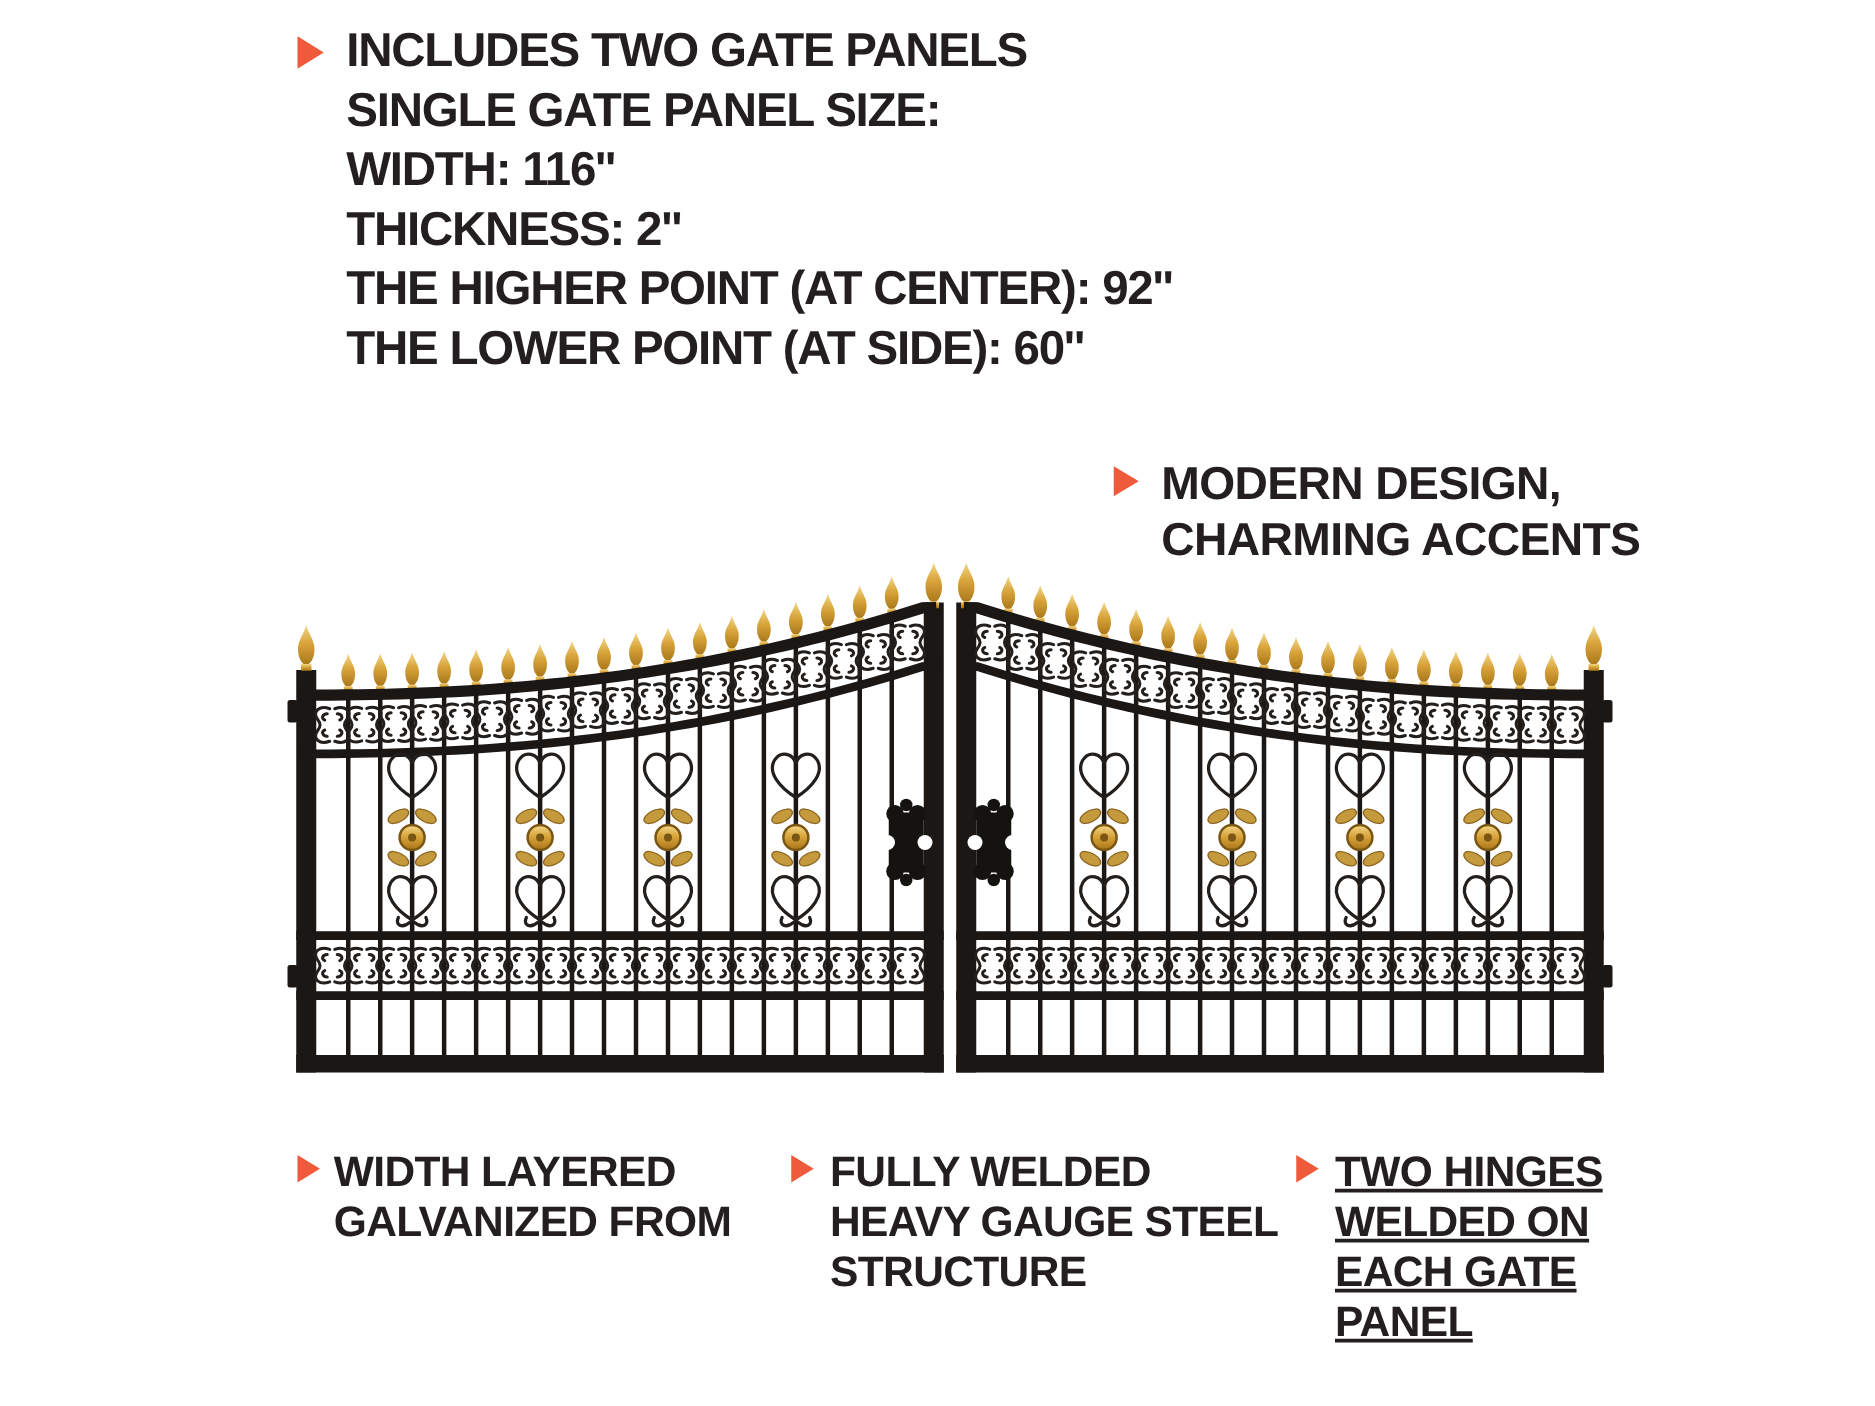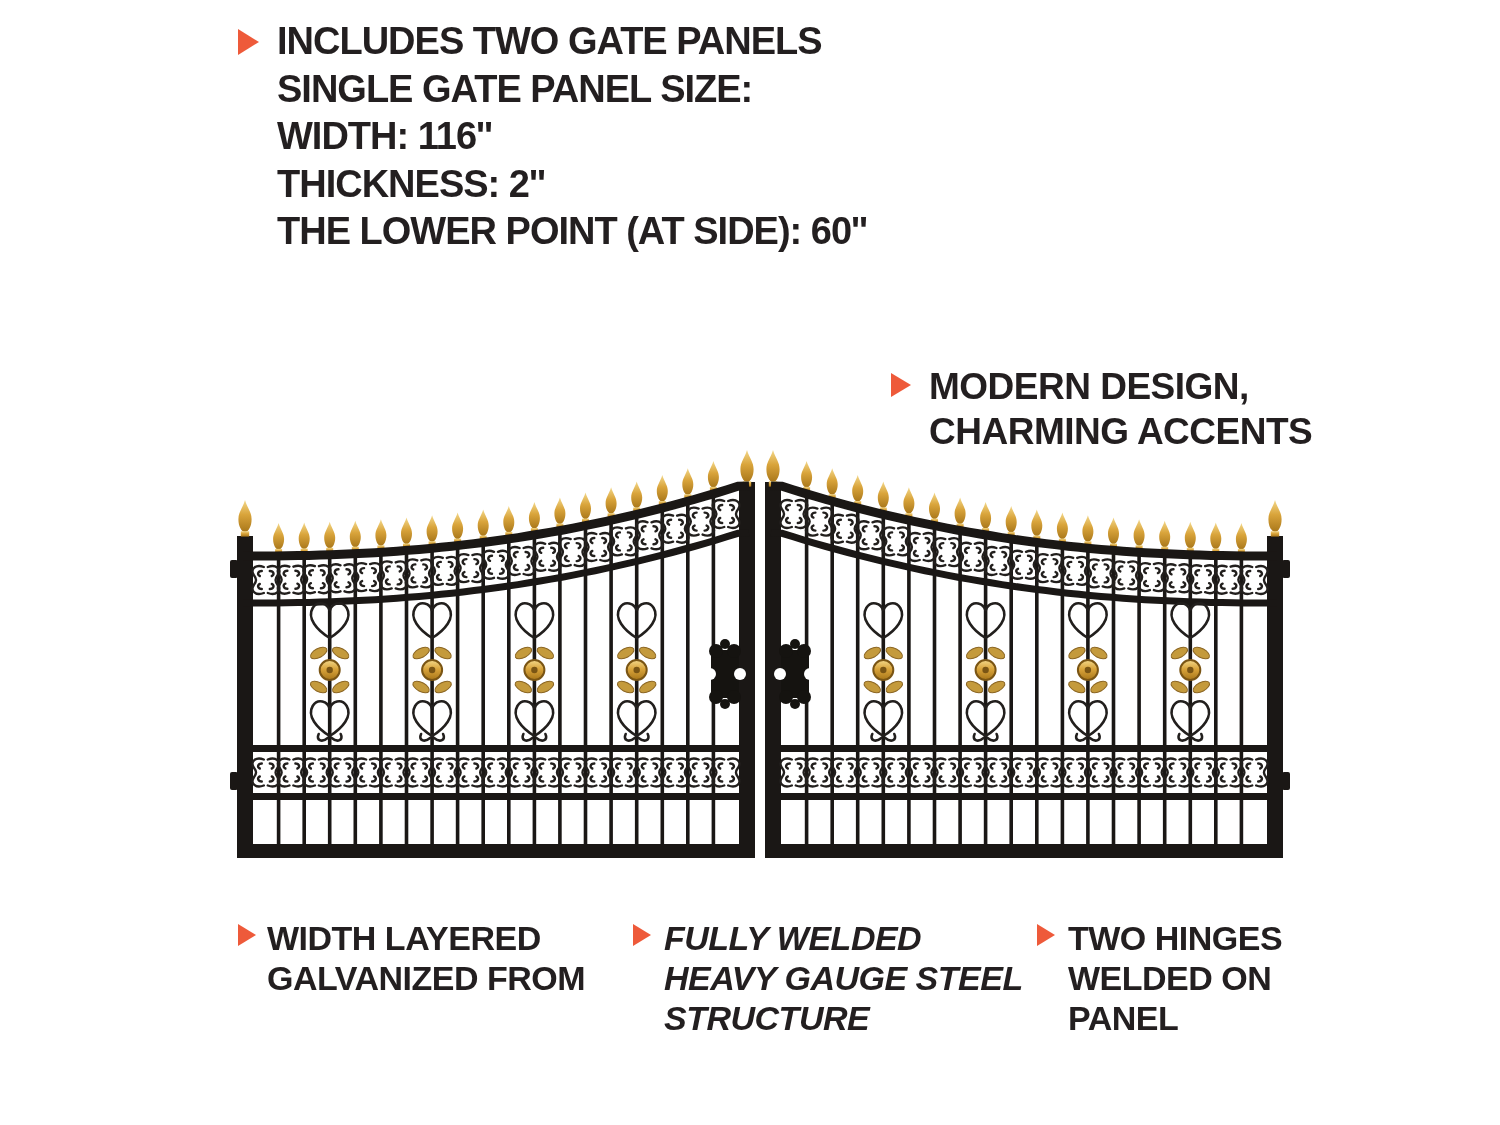--- a/index.html
+++ b/index.html
@@ -19,40 +19,41 @@
   .tri{
     position:absolute;width:0;height:0;border-style:solid;
     border-color:transparent transparent transparent var(--bullet);
   }
   .specs{left:277px;top:18px;font-size:38px;line-height:47.5px;letter-spacing:-1px;}
   .tri-specs{left:238px;top:29px;border-width:13px 0 13px 21px;}
   .design{left:929px;top:364px;font-size:37px;line-height:45px;letter-spacing:-0.5px;}
   .tri-design{left:891px;top:373px;border-width:12px 0 12px 20px;}
   .bottomcol{font-size:34px;line-height:40px;top:918px;letter-spacing:-0.5px;}
   .col1{left:267px;}
-  .col2{left:664px;font-style:italic;}
-  .col3{left:1068px;}
+  .col2{left:664px;}
+  .col3{left:1068px;text-decoration:underline;}
   .tri-b{top:924px;border-width:11px 0 11px 18px;}
   .tri-b1{left:238px;}
   .tri-b2{left:633px;}
   .tri-b3{left:1037px;}
   .gate-wrap{position:absolute;left:237px;top:456px;width:1046px;height:404px;}
   .gate-wrap svg{overflow:visible;display:block;}
 </style>
 </head>
 <body>
 
 <div class="canvas">
 
   <span class="tri tri-specs"></span>
   <div class="callout specs">
     <div class="line">INCLUDES TWO GATE PANELS</div>
     <div class="line">SINGLE GATE PANEL SIZE:</div>
     <div class="line">WIDTH: 116''</div>
     <div class="line">THICKNESS: 2''</div>
+    <div class="line">THE HIGHER POINT (AT CENTER): 92''</div>
     <div class="line">THE LOWER POINT (AT SIDE): 60''</div>
   </div>
 
   <span class="tri tri-design"></span>
   <div class="callout design">
     <div class="line">MODERN DESIGN,</div>
     <div class="line">CHARMING ACCENTS</div>
   </div>
 
   <div class="gate-wrap">
@@ -216,16 +217,17 @@
   <div class="callout bottomcol col2">
     <div class="line">FULLY WELDED</div>
     <div class="line">HEAVY GAUGE STEEL</div>
     <div class="line">STRUCTURE</div>
   </div>
 
   <span class="tri tri-b tri-b3"></span>
   <div class="callout bottomcol col3">
     <div class="line">TWO HINGES</div>
     <div class="line">WELDED ON</div>
+    <div class="line">EACH GATE</div>
     <div class="line">PANEL</div>
   </div>
 
 </div>
 
 </body></html>

